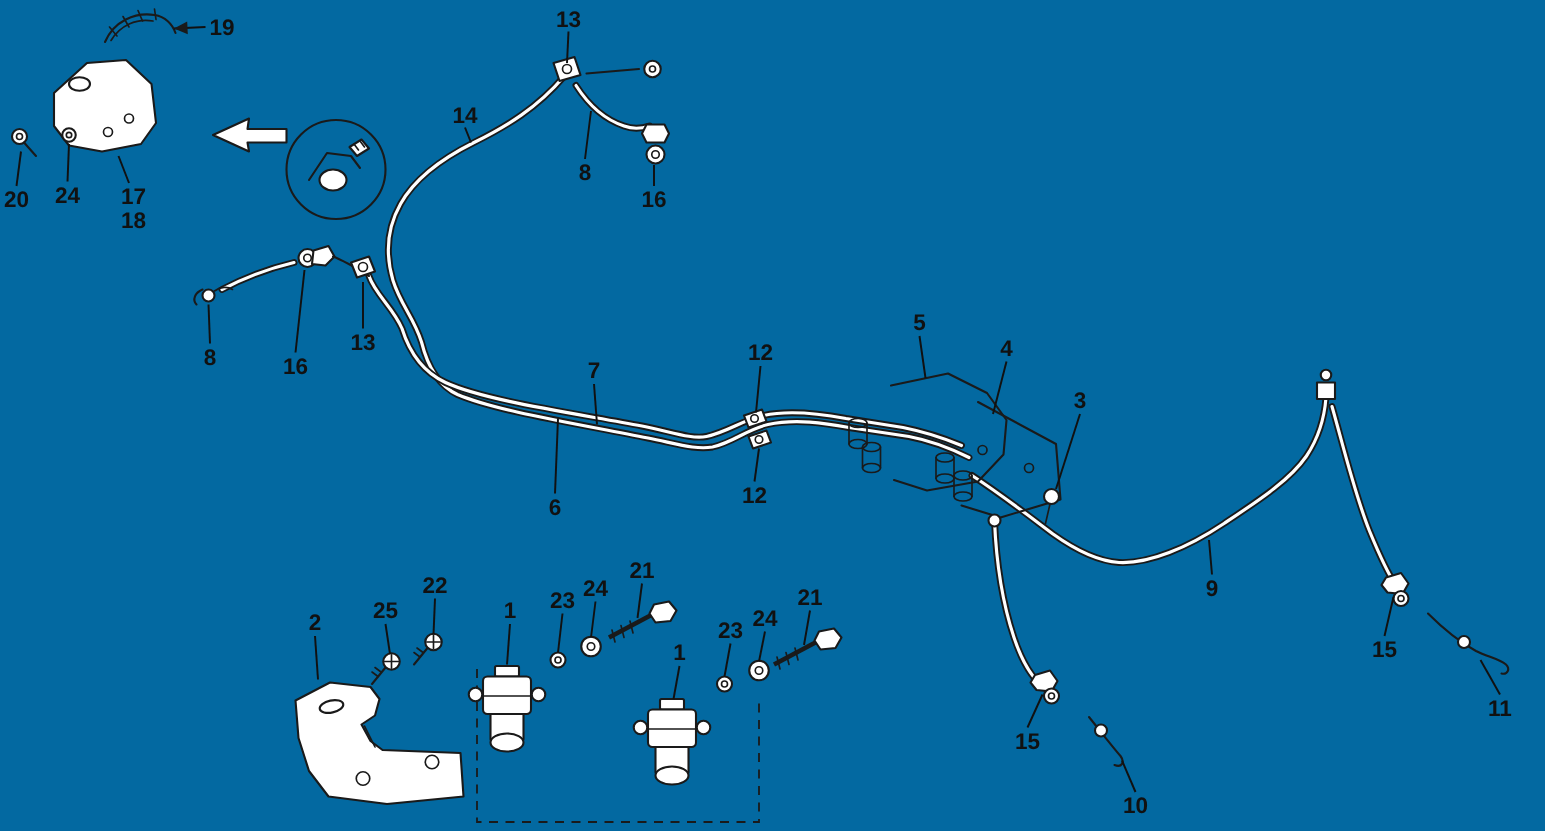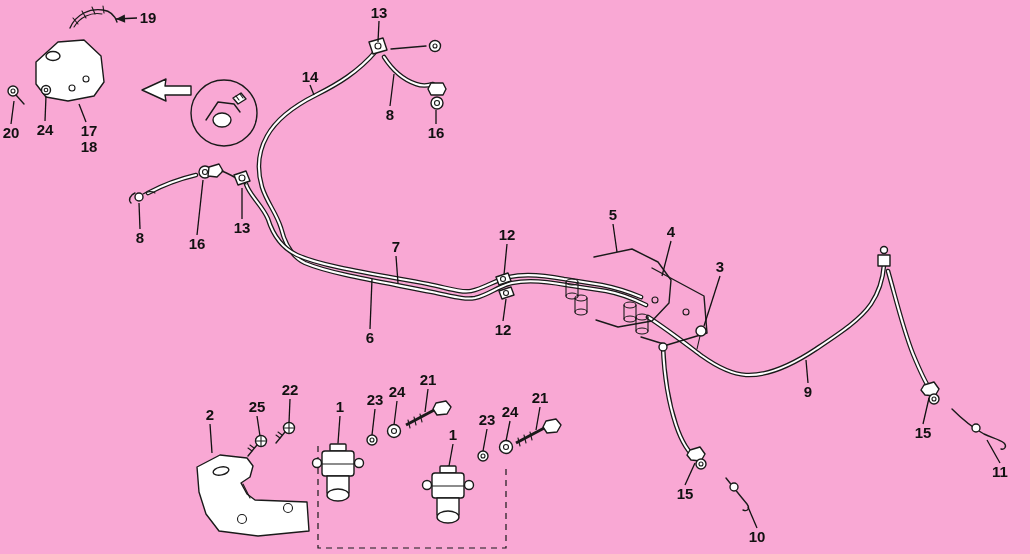--- a/index.html
+++ b/index.html
@@ -1,16 +1,16 @@
 <!DOCTYPE html>
 <html><head>
 <meta charset="utf-8">
 <style>
   html,body{margin:0;padding:0;background:#ffffff;}
-  .stage{position:relative;width:1030px;height:554px;background:#f9a8d4;overflow:hidden;}
+  .stage{position:relative;width:1030px;height:554px;background:#0369a1;overflow:hidden;}
   .stage svg{position:absolute;left:0;top:0;}
   .thin{fill:none;stroke:#1a1a1a;stroke-width:1.4;stroke-linecap:round;stroke-linejoin:round;}
   .thin2{fill:none;stroke:#1a1a1a;stroke-width:1.1;stroke-linecap:round;}
   .pipe-outer{fill:none;stroke:#1a1a1a;stroke-width:4.6;stroke-linecap:round;stroke-linejoin:round;}
   .pipe-inner{fill:none;stroke:#ffffff;stroke-width:2.1;stroke-linecap:round;stroke-linejoin:round;}
   .part{fill:#ffffff;stroke:#1a1a1a;stroke-width:1.4;stroke-linejoin:round;}
   .solid{fill:#1a1a1a;stroke:none;}
   .dashed{fill:none;stroke:#1a1a1a;stroke-width:1.2;stroke-dasharray:6 5;}
   .leader{stroke:#111111;stroke-width:1.3;}
   .label-text{font:bold 15px "Liberation Sans", sans-serif;fill:#111111;}

